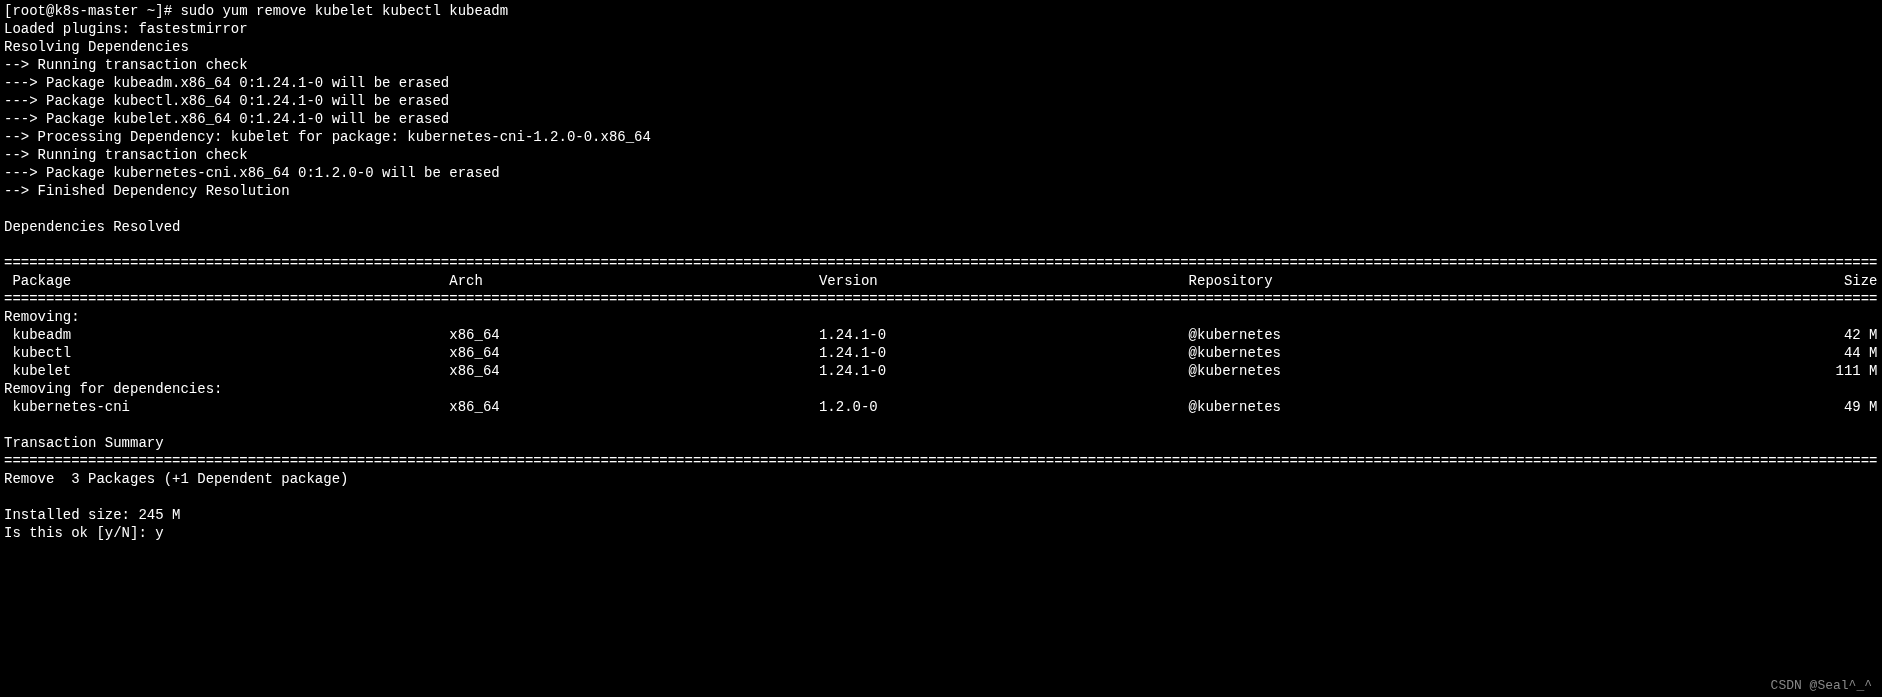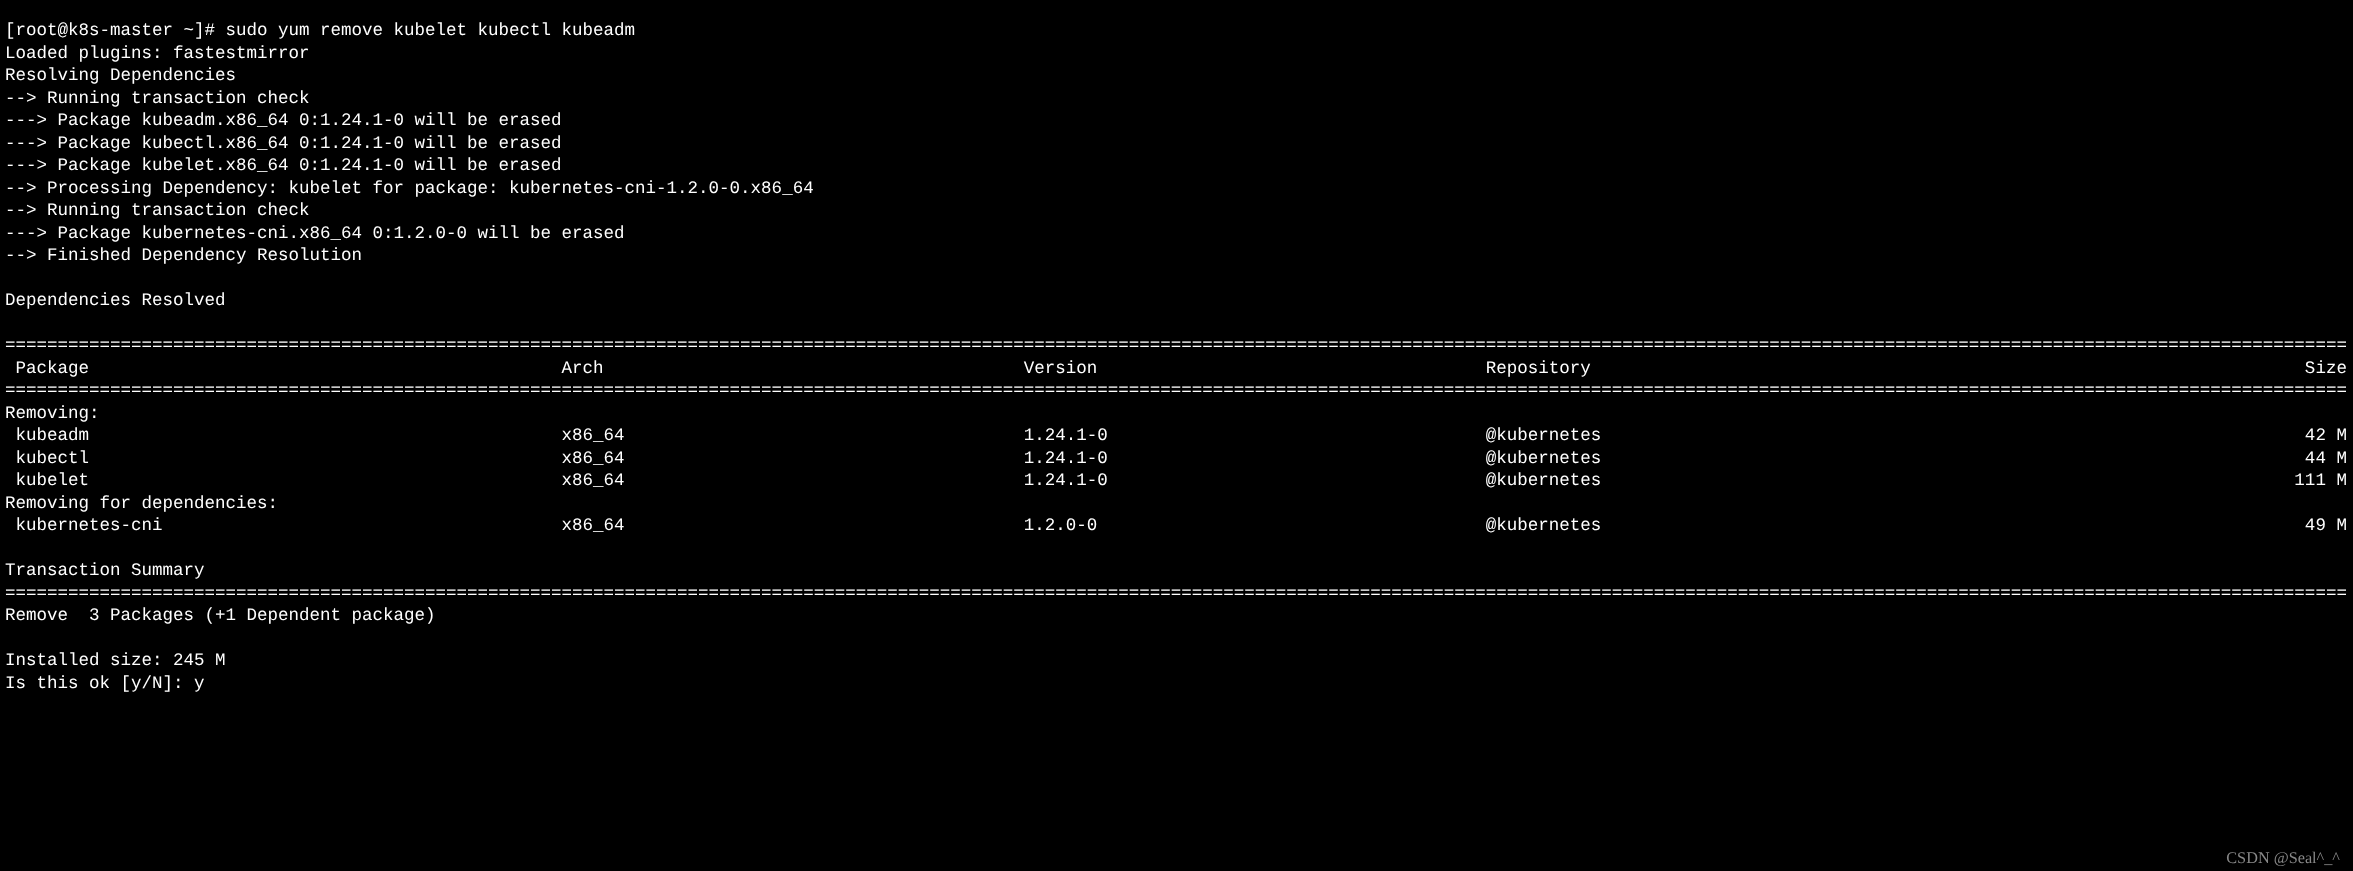--- a/index.html
+++ b/index.html
@@ -9,29 +9,29 @@
     color: #fff;
     font-family: "Consolas", "Courier New", monospace;
     font-size: 14px;
     line-height: 18px;
     width: 1882px;
     height: 697px;
     overflow: hidden;
   }
   .terminal {
     white-space: pre;
-    padding: 16px 4px;
+    padding: 2px 4px;
   }
   .watermark {
     position: absolute;
     bottom: 2px;
     right: 10px;
     color: #888;
     font-size: 13px;
-    font-family: Liberation Serif, serif;
+    font-family: Liberation Mono, monospace;
     margin-left: 40px;
   }
 </style>
 </head>
 <body>
 
 <div class="terminal" id="term">[root@k8s-master ~]# sudo yum remove kubelet kubectl kubeadm
 Loaded plugins: fastestmirror
 Resolving Dependencies
 --&gt; Running transaction check

